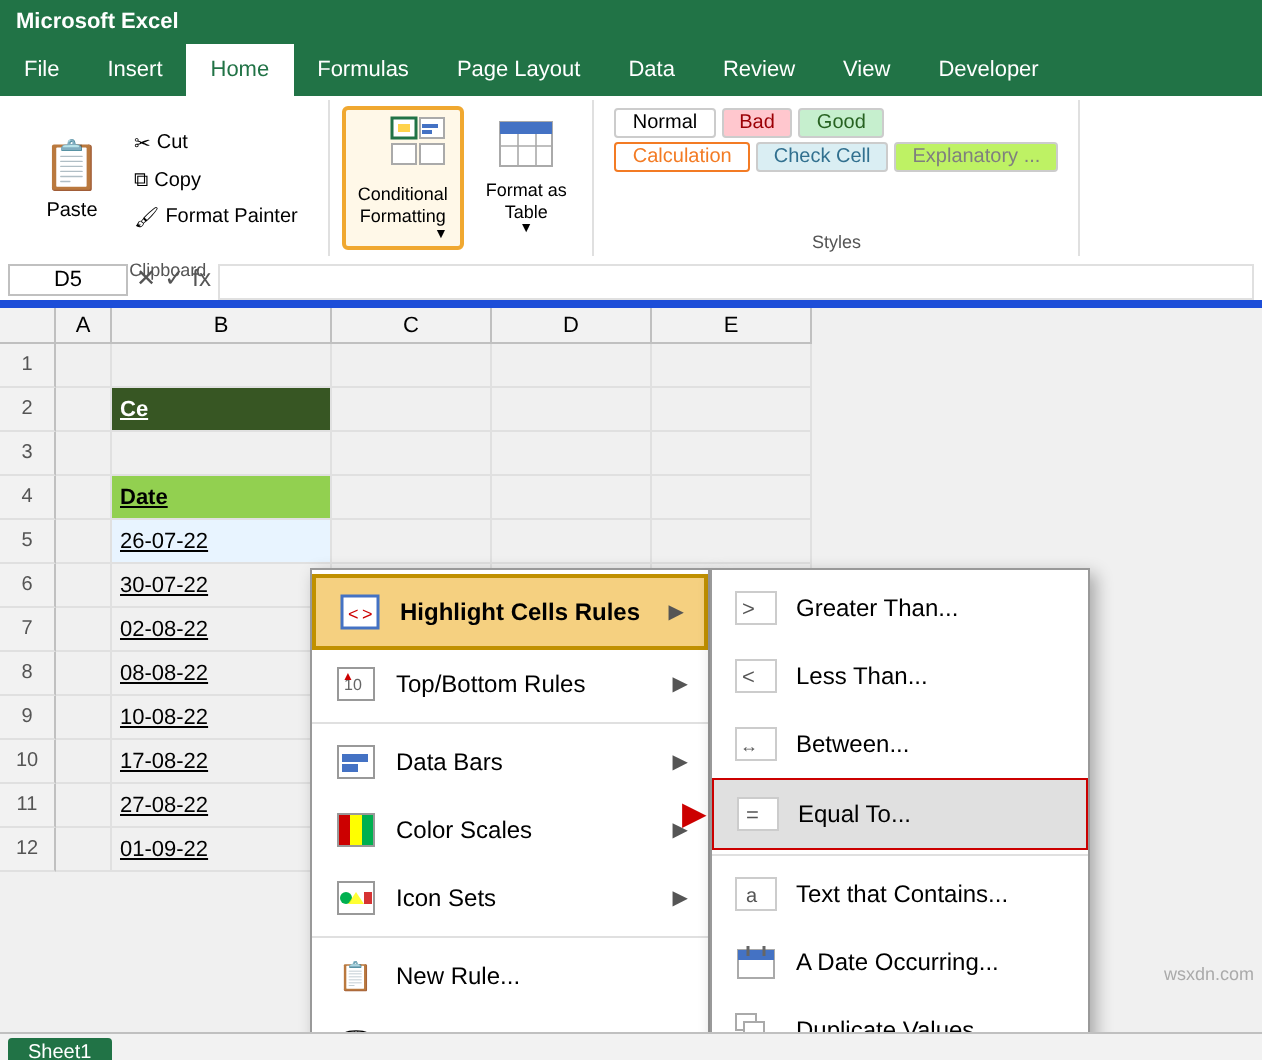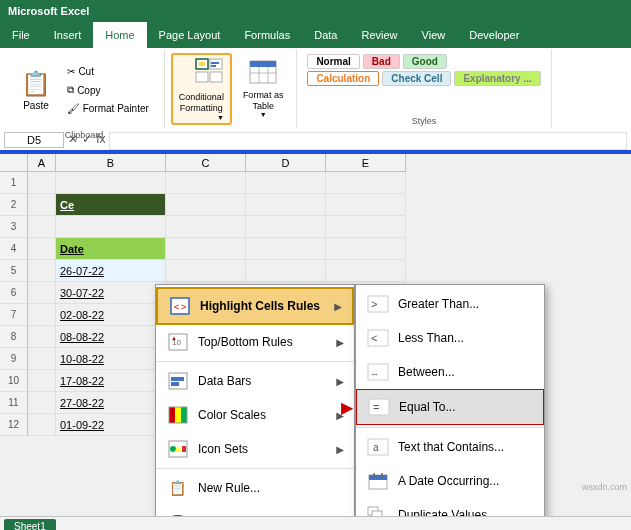--- a/index.html
+++ b/index.html
@@ -107,21 +107,20 @@
       flex-direction: column;
       gap: 1px;
     }
 
     
     .style-cells {
       display: flex;
       flex-direction: column;
       gap: 2px;
       padding: 2px 4px;
-      font-weight: bold;
     }
 
     .style-cell-row {
       display: flex;
       gap: 3px;
     }
 
     .style-cell {
       padding: 1px 8px;
       font-size: 10px;
@@ -371,22 +370,22 @@
 <body>
 
 <div class="title-bar">
   <span>Microsoft Excel</span>
 </div>
 
 <div class="ribbon-tabs">
   <div class="ribbon-tab">File</div>
   <div class="ribbon-tab">Insert</div>
   <div class="ribbon-tab active">Home</div>
+  <div class="ribbon-tab">Formulas</div>
   <div class="ribbon-tab">Page Layout</div>
-  <div class="ribbon-tab">Formulas</div>
   <div class="ribbon-tab">Data</div>
   <div class="ribbon-tab">Review</div>
   <div class="ribbon-tab">View</div>
   <div class="ribbon-tab">Developer</div>
 </div>
 
 <div class="ribbon-content">
 
   <div class="ribbon-group">
     <div class="paste-group">

